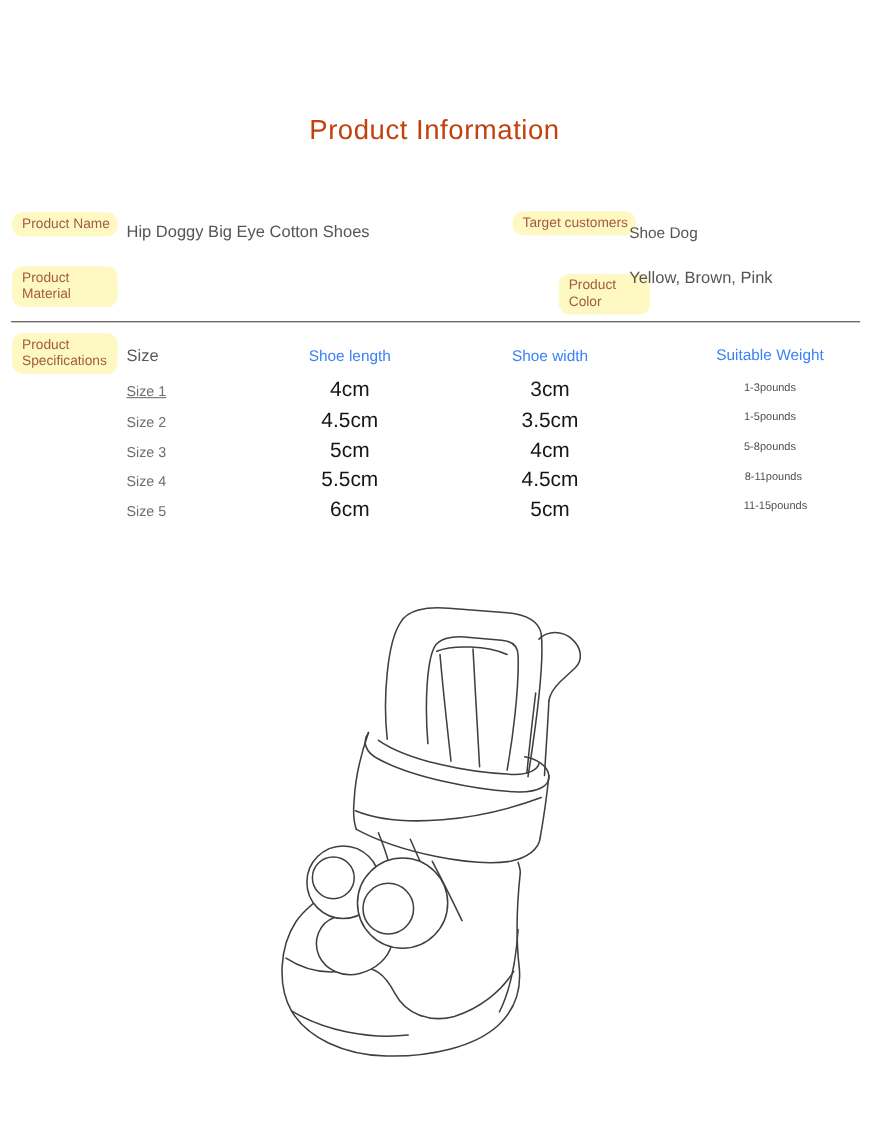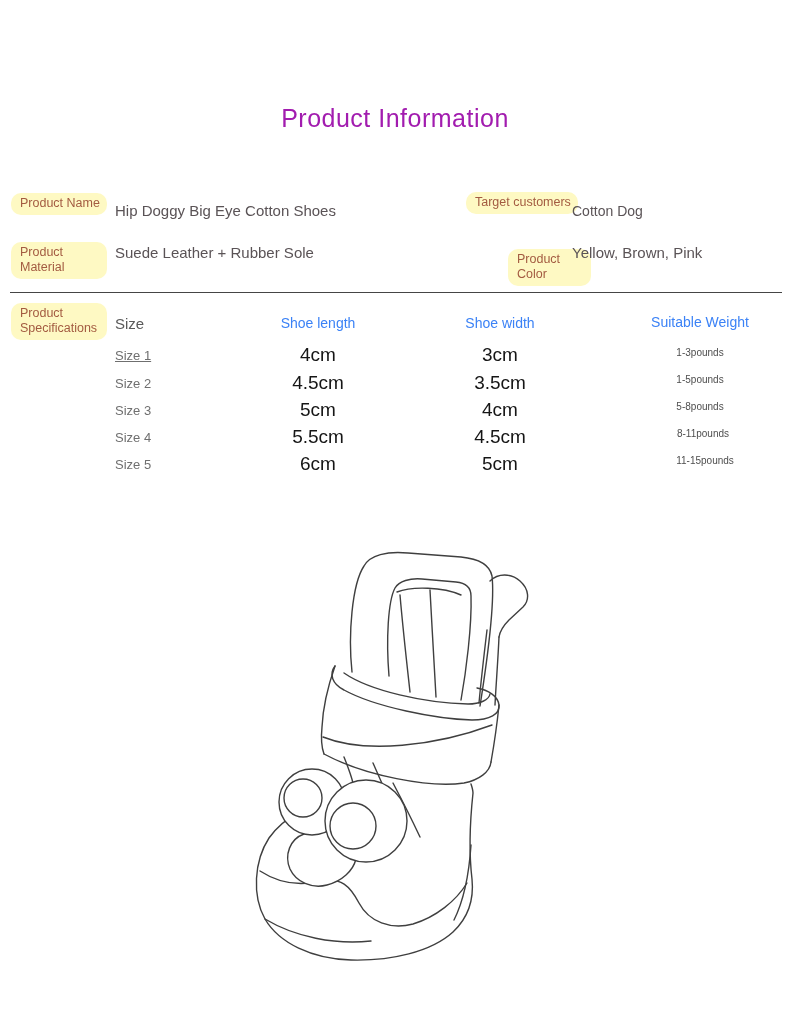--- a/index.html
+++ b/index.html
@@ -2,21 +2,21 @@
 <html><head>
 <meta charset="utf-8">
 <style>
   html,body{margin:0;padding:0;background:#ffffff;}
   .page{
     position:relative;width:790px;height:1035px;background:#ffffff;overflow:hidden;
     font-family:"Liberation Sans",sans-serif;
   }
   .title{
     position:absolute;top:104px;left:0;width:790px;margin:0;
-    text-align:center;font-size:25px;font-weight:400;letter-spacing:.5px;color:#a21caf;
+    text-align:center;font-size:25px;font-weight:400;letter-spacing:.5px;color:#c2410c;
   }
   .chip{
     position:absolute;width:96px;box-sizing:border-box;
     padding:3px 4px 4px 9px;border-radius:10px;
     background:#fef9c3;color:#A35B41;font-size:12.5px;line-height:15px;
   }
   .value{position:absolute;font-size:15px;color:#5a5356;}
   .divider{position:absolute;left:10px;top:292px;width:772px;height:1px;background:#454545;}
   .th{position:absolute;font-size:14px;color:#3b82f6;transform:translateX(-50%);white-space:nowrap;}
   .th-size{position:absolute;left:115px;top:315px;font-size:15px;color:#5a5a5a;}
@@ -29,24 +29,23 @@
 <body>
 
 <div class="page">
 
   <h1 class="title">Product Information</h1>
 
   <div class="chip" style="left:11px;top:193px;">Product Name</div>
   <div class="value" style="left:115px;top:202px;">Hip Doggy Big Eye Cotton Shoes</div>
 
   <div class="chip" style="left:11px;top:242px;">Product Material</div>
-  <div class="value" style="left:115px;top:244px;">Suede Leather + Rubber Sole</div>
 
   <div class="chip" style="left:466px;top:192px;width:112px;">Target customers</div>
-  <div class="value" style="left:572px;top:203px;font-size:14px;">Cotton Dog</div>
+  <div class="value" style="left:572px;top:203px;font-size:14px;">Shoe Dog</div>
 
   <div class="chip" style="left:466px;top:249px;width:83px;margin-left:42px;">Product Color</div>
   <div class="value" style="left:572px;top:244px;">Yellow, Brown, Pink</div>
 
   <div class="divider"></div>
 
   <div class="chip" style="left:11px;top:303px;">Product Specifications</div>
 
   <div class="th-size">Size</div>
   <div class="th" style="left:318px;top:315px;">Shoe length</div>

